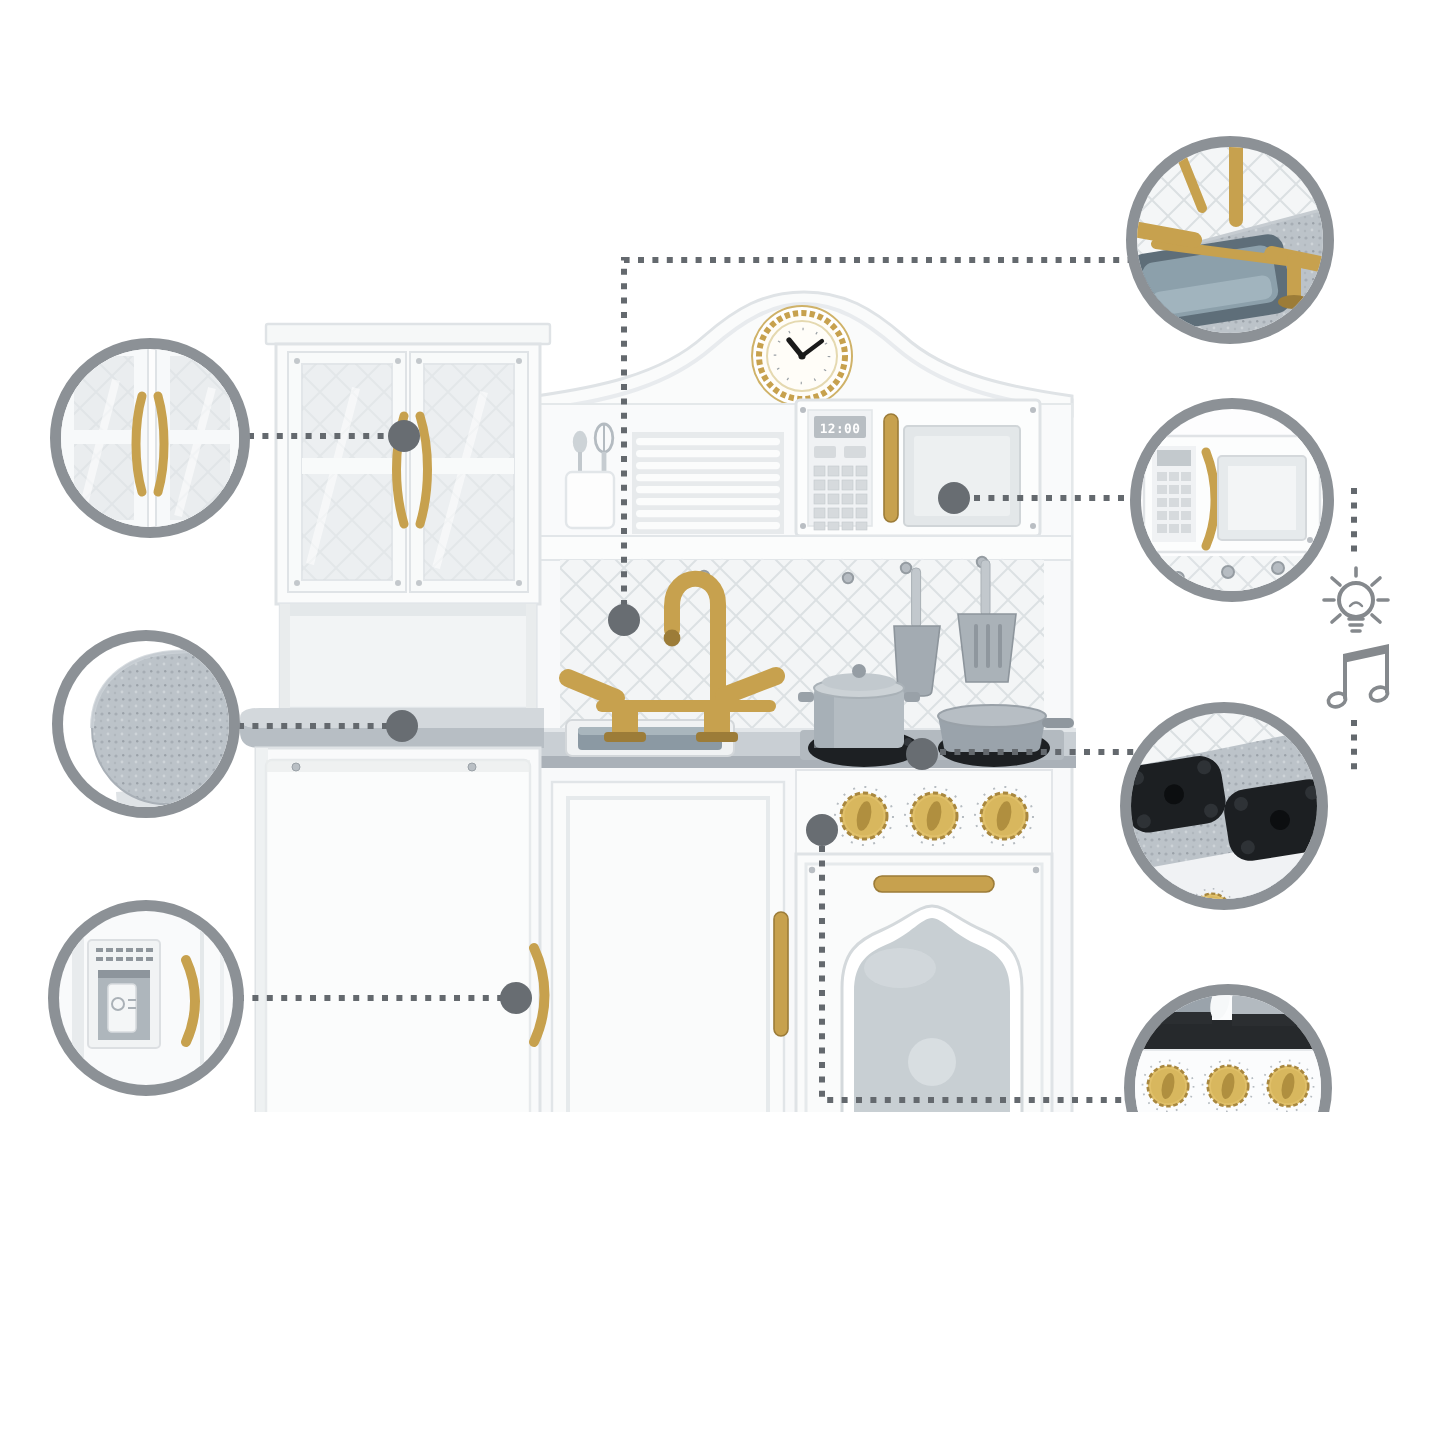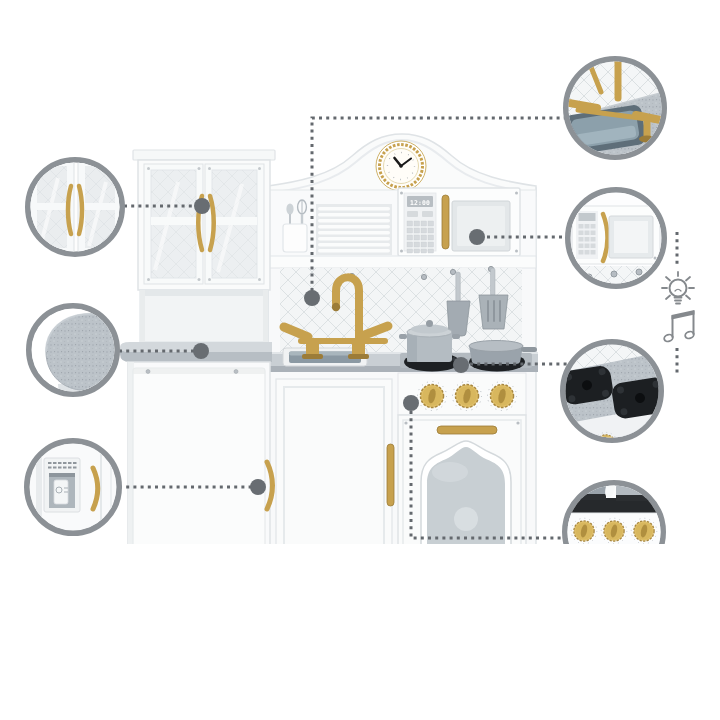--- a/index.html
+++ b/index.html
@@ -8,21 +8,21 @@
     --gold-dark:#9c7c38;
     --ring-gray:#8c9196;
     --dash-gray:#64696e;
     --dot-gray:#686d72;
     --counter-gray:#c9cfd4;
     --burner-black:#1d2023;
     --basin-gray:#8b99a3;
   }
   html,body{margin:0;padding:0;background:#fff;}
   .stage{
-    position:relative;width:720px;height:544px;margin:0 auto;
+    position:relative;width:720px;height:544px;margin:12px auto;
     background:var(--background,#fff);
     font-family:"DejaVu Sans","Liberation Sans",sans-serif;
     overflow:hidden;
   }
   svg{display:block}
   .gold-f{fill:var(--gold-accent,#c7a14e);}
   .gold-s{stroke:var(--gold-accent,#c7a14e);}
   .ring-c{fill:#ffffff;stroke:var(--ring-gray,#8c9196);stroke-width:6;}
   .dash-l{fill:none;stroke:var(--dash-gray,#64696e);stroke-width:3;stroke-dasharray:3 4.2;stroke-linecap:butt;}
   .dot-c{fill:var(--dot-gray,#686d72);}

